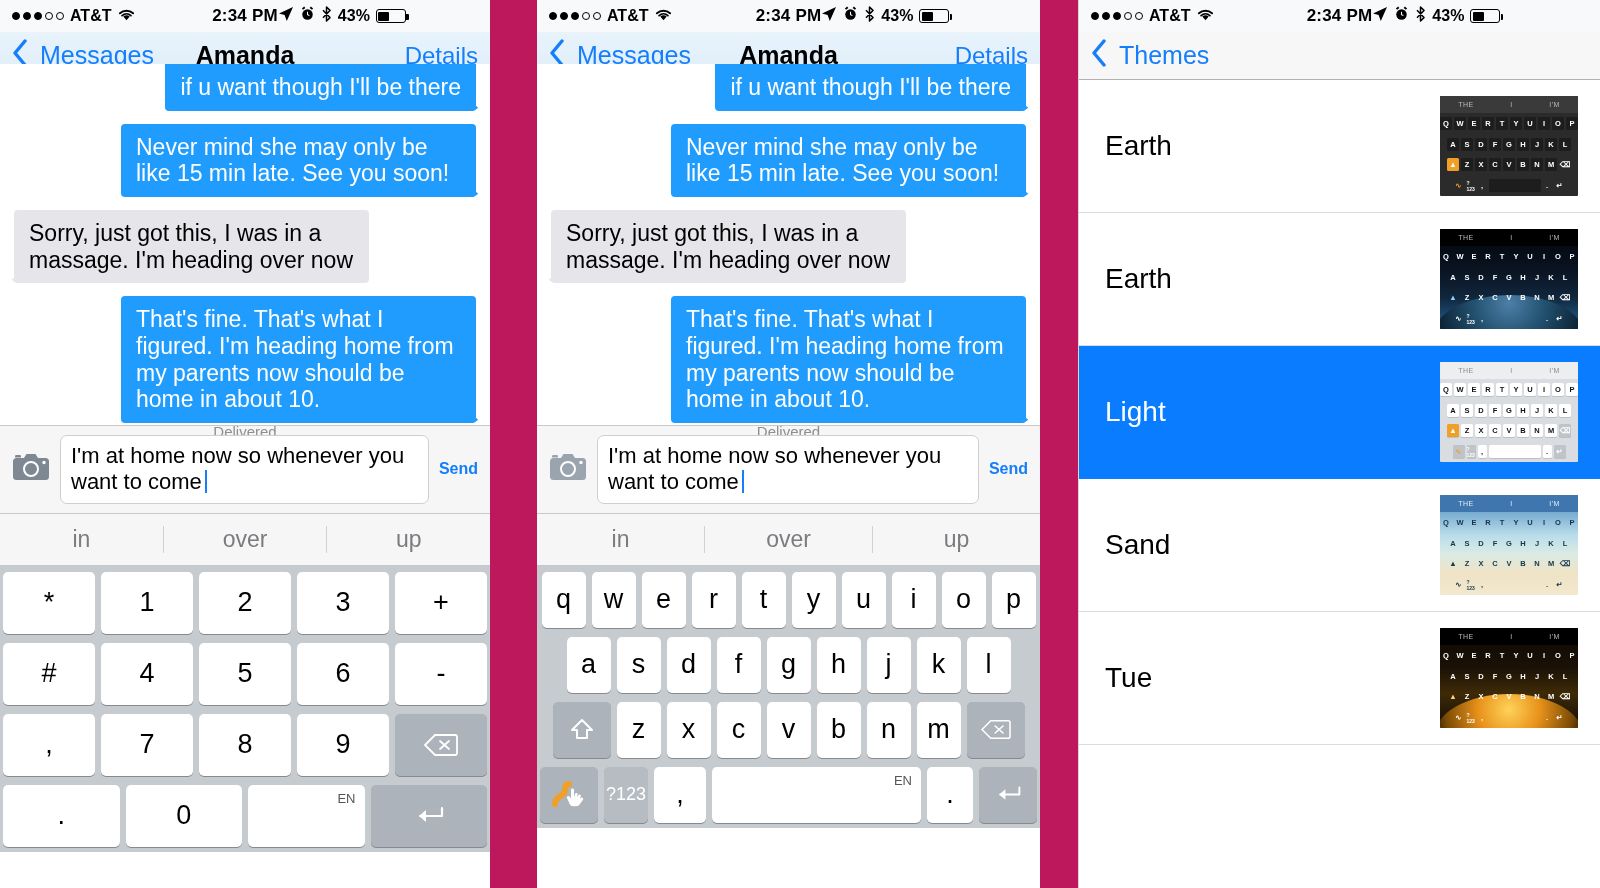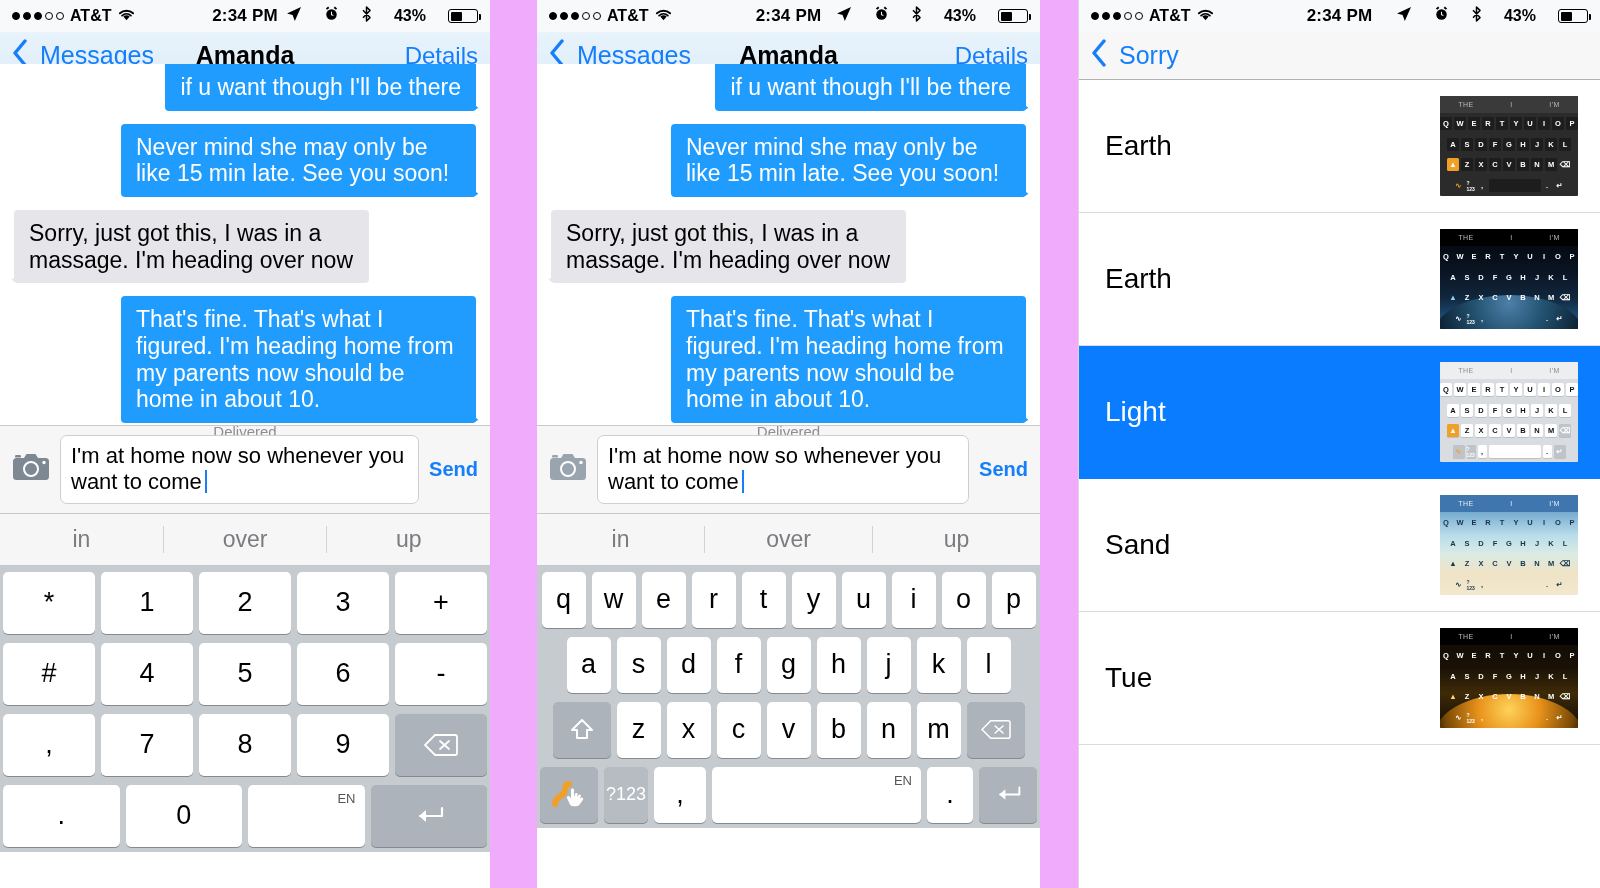--- a/index.html
+++ b/index.html
@@ -2,37 +2,37 @@
 <html><head>
 <meta charset="utf-8">
 <style>
   * { box-sizing: border-box; margin: 0; padding: 0; }
   html, body {
     width: 1600px; height: 888px;
     background: #ffffff;
     font-family: "Liberation Sans", sans-serif;
     overflow: hidden;
   }
-  .stage { position: relative; width: 1274px; height: 888px; background:#f0abfc; }
+  .stage { position: relative; width: 1274px; height: 888px; background:#be185d; }
 
   
   .panel { position: absolute; top: 0; height: 888px; background: #fff; overflow: hidden; }
   #panel-1 { left: 0px;    width: 490px; }
   #panel-2 { left: 537px;  width: 503px; }
   #panel-3 { left: 1078px; width: 522px; border-left: 1px solid #d8d8d8; }
 
   
   .statusbar {
     height: 32px; display: flex; align-items: center;
     padding: 0 12px; font-size: 17px; font-weight: bold; color: #000;
     background: #f7f9fb;
   }
   .sb-left { display: flex; align-items: center; gap: 6px; flex: 1; }
   .sb-center { flex: 0 0 auto; letter-spacing: .2px; }
-  .sb-right { display: flex; align-items: center; gap: 22px; flex: 1; justify-content: flex-end; }
+  .sb-right { display: flex; align-items: center; gap: 6px; flex: 1; }
   .dots { display: inline-flex; gap: 3px; align-items: center; }
   .dot { width: 8px; height: 8px; border-radius: 50%; border: 1.4px solid #000; }
   .dot.filled { background: #000; }
   .carrier { font-size: 16px; font-weight: bold; }
   .wifi { display:inline-block; }
   .pct { font-size: 16px; font-weight: bold; }
   .batt {
     width: 30px; height: 14px; border: 1.6px solid #000; border-radius: 3px;
     position: relative; display: inline-block;
   }
@@ -95,21 +95,21 @@
   .camera-icon { flex: 0 0 auto; }
   .textfield {
     flex: 1; background: #fff; border: 1px solid #cfcfcf; border-radius: 7px;
     padding: 7px 10px; font-size: 22px; line-height: 1.2; color: #000;
     position: relative; min-height: 62px;
   }
   .caret {
     display:inline-block; width: 2px; height: 23px; background: #147efb;
     vertical-align: -4px; margin-left: 3px;
   }
-  .send-btn { color: #147efb; font-size: 20px; font-weight: bold; cursor: pointer; flex: 0 0 auto; }
+  .send-btn { color: #147efb; font-size: 16px; font-weight: bold; cursor: pointer; flex: 0 0 auto; }
 
   
   .suggest {
     display: flex; background: #f6f6f6; height: 52px; align-items: center;
     border-bottom: 1px solid #c5c8cc;
   }
   .suggest .sug {
     flex: 1; display: flex; align-items: center; justify-content: center;
     font-size: 23px; color: #7b7b80; cursor: pointer;
   }
@@ -576,21 +576,21 @@
       </div>
     </div>
 
     <div class="navbar nav-plain">
       <div class="nav-back">
         <span class="chev">
           <svg width="16" height="28" viewBox="0 0 16 28">
               <path d="M13 2 3 14l10 12" stroke="#147efb" stroke-width="3.4" fill="none" stroke-linecap="round" stroke-linejoin="round"></path>
             </svg>
         </span>
-        <span>Sorry</span>
+        <span>Themes</span>
       </div>
     </div>
 
     <div class="themes-list">
 
       <div class="theme-row">
         <span class="theme-name">Earth</span>
         <div class="kb-preview t-dark">
           <div class="kp-sug">
             <span>THE</span>

